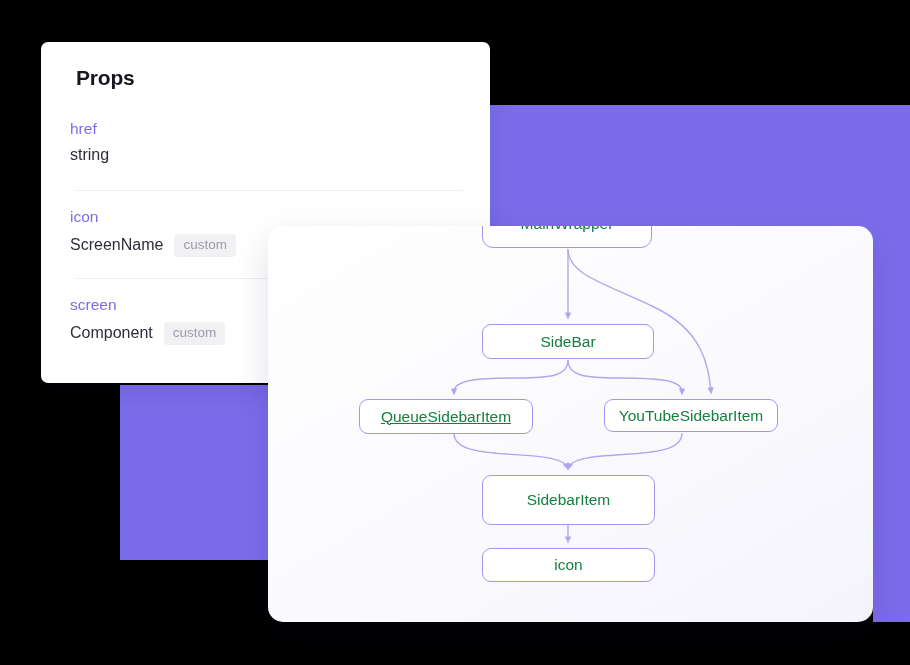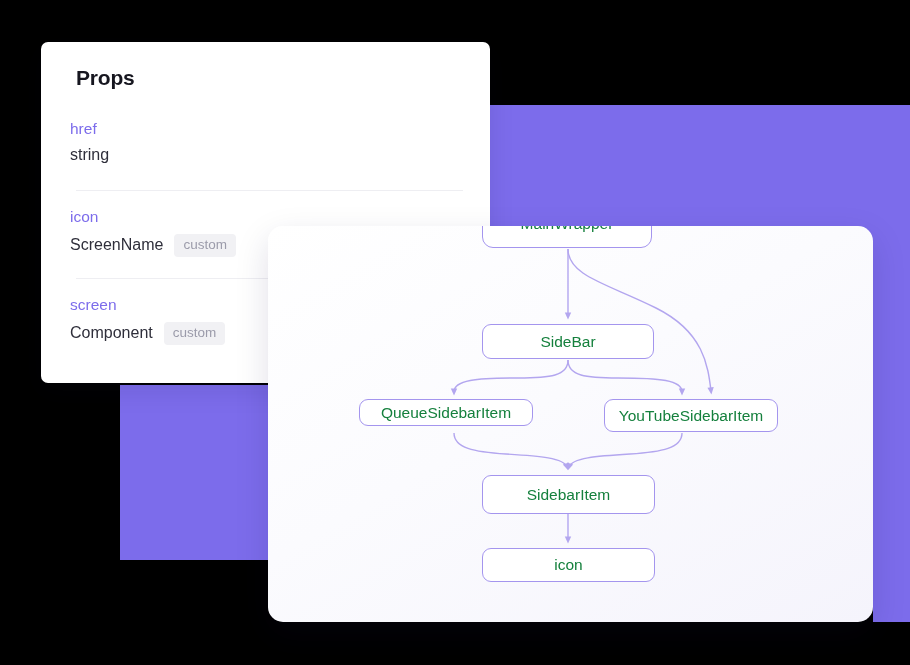--- a/index.html
+++ b/index.html
@@ -121,23 +121,23 @@
     border-radius: 9px;
     display: flex;
     align-items: center;
     justify-content: center;
     font-size: 15.5px;
     color: #15803d;
     white-space: nowrap;
   }
   #node-mainwrapper     { left: 214px; top: -27px;  width: 170px; height: 49px; border-radius: 11px; }
   #node-sidebar         { left: 214px; top:  98px;  width: 172px; height: 35px; }
-  #node-queuesidebaritem{ left:  91px; top: 173px;  width: 174px; height: 27px; }
+  #node-queuesidebaritem{ left:  91px; top: 173px;  width: 174px; height: 35px; text-decoration: underline; }
   #node-youtubesidebaritem { left: 336px; top: 173px; width: 174px; height: 33px; text-align: right; }
-  #node-sidebaritem     { left: 214px; top: 249px;  width: 173px; height: 39px; }
+  #node-sidebaritem     { left: 214px; top: 249px;  width: 173px; height: 50px; }
   #node-icon            { left: 214px; top: 322px;  width: 173px; height: 34px; }
 </style>
 </head>
 <body>
 
 <div id="stage">
 
   <div class="purple-block" id="purple-top-right"></div>
   <div class="purple-block" id="purple-right-strip"></div>
   <div class="purple-block" id="purple-bottom-left"></div>

